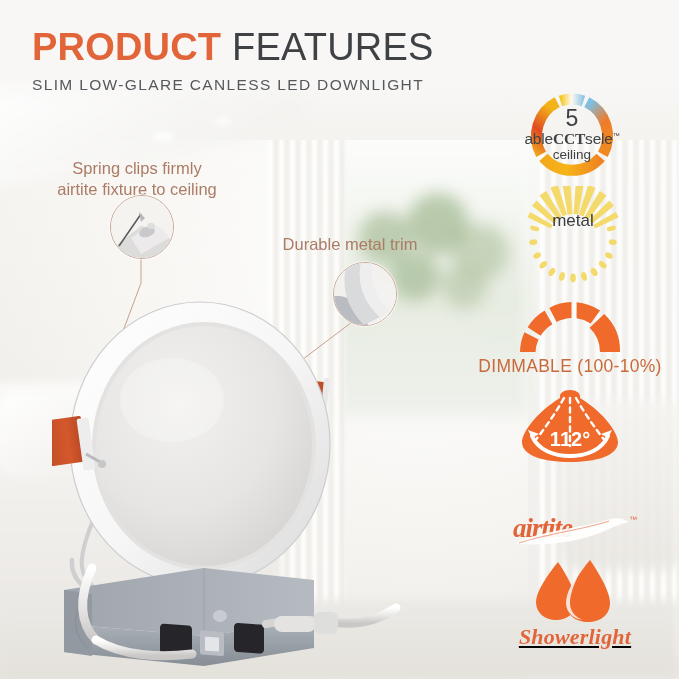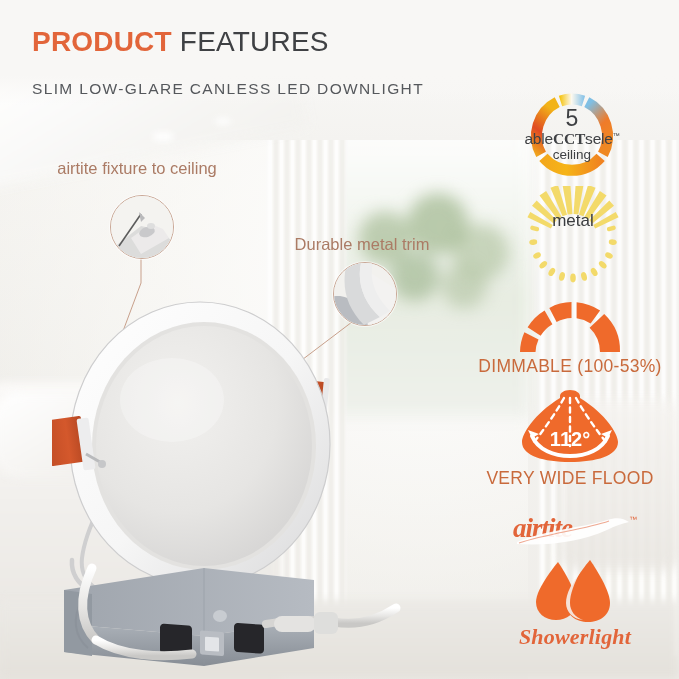--- a/index.html
+++ b/index.html
@@ -52,29 +52,29 @@
     background:linear-gradient(150deg,#ffffff,#f0eeea);filter:blur(4px);}
   .chair{position:absolute;left:560px;top:400px;width:120px;height:170px;
     background:linear-gradient(to bottom,#f6f4f1,#e9e6e1);border-radius:14px;filter:blur(6px);opacity:.85;}
   .floor{position:absolute;left:0;top:600px;width:679px;height:79px;
     background:linear-gradient(to bottom,#eceae6,#e4e1db);filter:blur(4px);}
   .header-fade{position:absolute;left:0;top:0;width:679px;height:105px;
     background:linear-gradient(to bottom,#f8f7f5 0%,#f8f7f5 72%,rgba(248,247,245,0) 100%);}
 
   
   .header{position:absolute;left:32px;top:28px;}
-  .h-title{font-size:28px;letter-spacing:.2px;line-height:1.02;white-space:nowrap;}
+  .h-title{font-size:38px;letter-spacing:.2px;line-height:1.02;white-space:nowrap;}
   .h-title .strong{font-weight:bold;color:#e2653a;}
   .h-title .light{font-weight:300;color:#3f4144;}
-  .h-sub{margin-top:23px;font-size:15.5px;letter-spacing:1.35px;color:#55585c;font-weight:300;white-space:nowrap;}
+  .h-sub{margin-top:9px;font-size:15.5px;letter-spacing:1.35px;color:#55585c;font-weight:300;white-space:nowrap;}
 
   
   .callout-text{position:absolute;color:#ab7b65;font-size:16.5px;line-height:1.3;text-align:center;font-weight:300;}
   #callout-clips-text{left:22px;top:158px;width:230px;}
-  #callout-trim-text{left:262px;top:234px;width:200px;}
+  #callout-trim-text{left:250px;top:234px;width:200px;}
 
   .mag{position:absolute;border-radius:50%;overflow:hidden;border:1px solid #c9a795;
     box-shadow:0 0 0 1px rgba(255,255,255,.6);}
   #mag-clips{left:110px;top:195px;width:62px;height:62px;background:#f3f2ef;}
   #mag-trim{left:333px;top:262px;width:62px;height:62px;background:#f2f1ee;}
   .mag svg{display:block;}
 
   .leader{position:absolute;stroke:#c8a08b;stroke-width:1;fill:none;}
 
   
@@ -82,21 +82,21 @@
 
   
   .badge{position:absolute;text-align:center;}
   .badge-label{color:#c96a3c;letter-spacing:.3px;font-weight:300;}
 
   #badge-cct{left:492px;top:86px;width:160px;}
   #badge-lumens{left:488px;top:186px;width:170px;}
   #badge-dim{left:470px;top:296px;width:200px;}
   #badge-flood{left:470px;top:388px;width:200px;}
   #badge-airtite{left:497px;top:506px;width:160px;}
-  #badge-shower{left:500px;top:560px;width:150px;}
+  #badge-shower{left:500px;top:560px;width:150px;text-decoration:underline;}
 
   #label-dim{font-size:17.5px;margin-top:2px;}
   #label-flood{font-size:17.5px;margin-top:4px;}
 
   .cct-wrap{position:relative;width:96px;height:96px;margin:0 auto;}
   .cct-text{position:absolute;left:0;top:0;width:96px;height:96px;
     display:flex;flex-direction:column;align-items:center;justify-content:center;line-height:1;}
   .cct-5{font-size:23px;color:#3f4144;font-weight:500;margin-bottom:1px;}
   .cct-main{font-size:15.5px;color:#3f4144;letter-spacing:-.2px;}
   .cct-main b{font-weight:bold;font-family:Liberation Serif, serif;}
@@ -140,20 +140,21 @@
     <div class="h-title"><span class="strong">PRODUCT</span> <span class="light">FEATURES</span></div>
     <div class="h-sub">SLIM LOW-GLARE CANLESS LED DOWNLIGHT</div>
   </div>
 
   <svg style="position:absolute;left:0;top:0;width:679px;height:679px;pointer-events:none;">
     <path class="leader" d="M141,257 L141,283 L86,430"></path>
     <path class="leader" d="M352,322 L286,372"></path>
   </svg>
 
   <div class="callout-text" id="callout-clips-text">
+    <div>Spring clips firmly</div>
     <div>airtite fixture to ceiling</div>
   </div>
   <div class="mag" id="mag-clips">
     <svg width="62" height="62" viewBox="0 0 62 62">
       <rect width="62" height="62" fill="#f4f3f0"></rect>
       <path d="M2,52 L30,30 L48,34 L60,44 L60,62 L2,62 Z" fill="#dcdcdb"></path>
       <path d="M20,42 L40,28 L52,33 L58,42 L30,58 Z" fill="#eceaea"></path>
       <path d="M8,50 L30,18" stroke="#5c5c5c" stroke-width="1.6" fill="none"></path>
       <path d="M28,16 L34,22 L30,26 Z" fill="#b9b9bb"></path>
       <ellipse cx="36" cy="36" rx="8" ry="5" fill="#c9c9cb" transform="rotate(-18 36 36)"></ellipse>
@@ -386,42 +387,41 @@
   <div class="badge" id="badge-dim">
     <svg width="112" height="58" viewBox="0 0 112 58" style="display:block;margin:0 auto;">
       <g fill="#ef6a2b">
         <path d="M6,56 A50,50 0 0 1 10.4,36.2 L24.5,43.6 A34,34 0 0 0 21.5,56 Z"></path>
         <path d="M13.6,31.2 A50,50 0 0 1 30.6,14.4 L38.4,28.2 A34,34 0 0 0 26.6,39.8 Z"></path>
         <path d="M35.3,11.9 A50,50 0 0 1 57.5,6.1 L57.5,22.1 A34,34 0 0 0 42.6,26.1 Z"></path>
         <path d="M62.6,6.3 A50,50 0 0 1 86.1,14.6 L76.6,27.5 A34,34 0 0 0 62.6,22.3 Z"></path>
         <path d="M90.2,18.1 A50,50 0 0 1 106,56 L86,56 A34,34 0 0 0 75.6,31.7 Z"></path>
       </g>
     </svg>
-    <div class="badge-label" id="label-dim">DIMMABLE (100-53%)</div>
+    <div class="badge-label" id="label-dim">DIMMABLE (100-10%)</div>
   </div>
 
   <div class="badge" id="badge-flood">
     <svg width="112" height="76" viewBox="0 0 112 76" style="display:block;margin:0 auto;">
       <path d="M56,2 C62,2 66,5 66,8 L66,10
                C92,26 104,46 104,54
                C104,68 82,74 56,74
                C30,74 8,68 8,54
                C8,46 20,26 46,10
                L46,8 C46,5 50,2 56,2 Z" fill="#ef6a2b"></path>
       <g stroke="#ffffff" stroke-width="2.4" fill="none" stroke-dasharray="5 4.5" stroke-linecap="round">
         <path d="M56,10 L56,58"></path>
         <path d="M50,10 C40,28 28,44 20,54"></path>
         <path d="M62,10 C72,28 84,44 92,54"></path>
       </g>
       <path d="M18,48 C24,62 40,68 56,68 C72,68 88,62 94,48" stroke="#ffffff" stroke-width="4" fill="none" stroke-linecap="round"></path>
       <path d="M14,42 L18,50 L25,46 Z" fill="#ffffff"></path>
       <path d="M98,42 L94,50 L87,46 Z" fill="#ffffff"></path>
       <text x="56" y="58" text-anchor="middle" fill="#ffffff" font-family="Liberation Sans, sans-serif" font-size="20" font-weight="bold">112°</text>
     </svg>
-    <div class="badge-label" id="label-flood">VERY WIDE FLOOD</div>
   </div>
 
   <div class="badge" id="badge-airtite">
     <div class="airtite-wrap">
       <svg width="132" height="44" viewBox="0 0 132 44">
         <text x="2" y="31" fill="#e2653a" font-family="Liberation Serif, serif" font-style="italic" font-weight="bold" font-size="27" letter-spacing="-1">airtite</text>
         <path d="M6,36 C34,24 70,22 96,14 C106,11 112,12 118,16
                  C110,18 104,20 96,24 C70,36 36,40 6,38 Z" fill="#ffffff" opacity=".92"></path>
         <path d="M8,37 C38,27 72,24 98,15" stroke="#e2653a" stroke-width="1.1" fill="none" opacity=".55"></path>
         <text x="118" y="16" fill="#e2653a" font-family="Liberation Sans, sans-serif" font-size="8">™</text>

